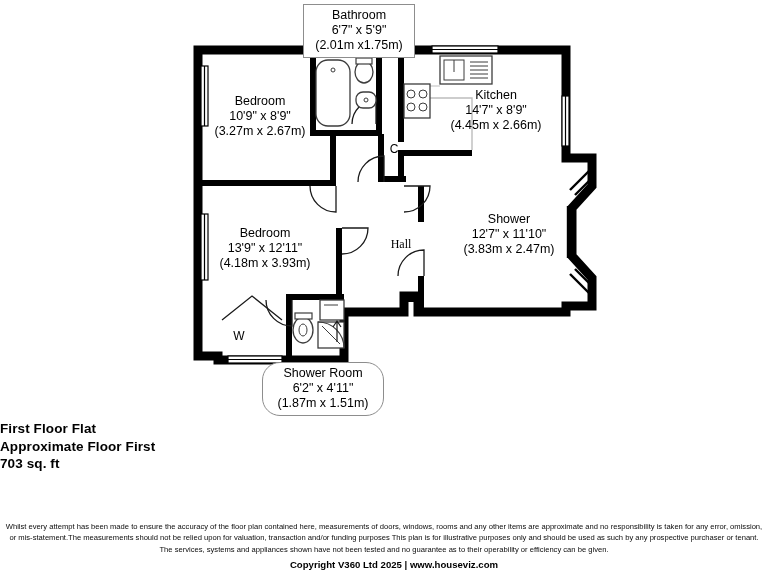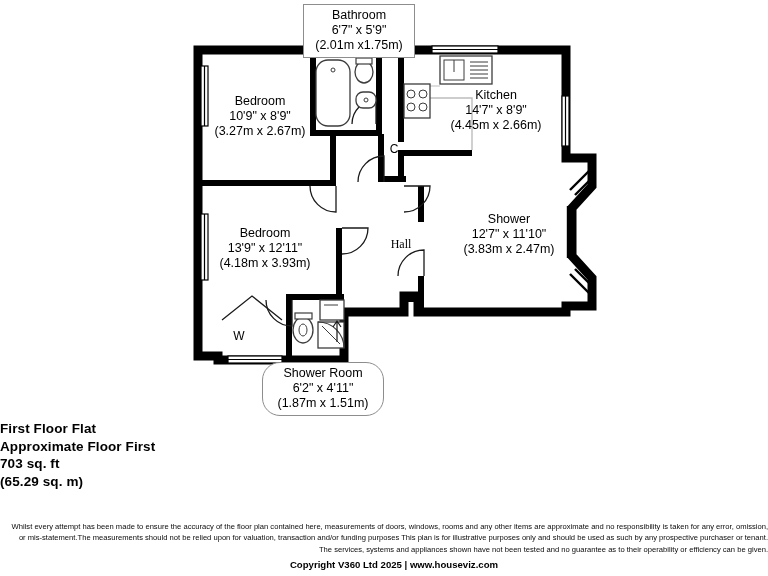--- a/index.html
+++ b/index.html
@@ -33,21 +33,21 @@
     text-align:left;
     font-weight:bold;
     font-size:13.5px;
     line-height:17.5px;
     letter-spacing:0.1px;
   }
   .disclaimer{
     position:absolute;
     left:0;right:0;
     top:521px;
-    text-align:right;
+    text-align:center;
     font-size:7.6px;
     line-height:11.3px;
     color:#0a0a0a;
   }
   .copyright{
     position:absolute;
     left:0;right:0;
     top:559px;
     text-align:center;
     font-size:9.6px;
@@ -211,21 +211,20 @@
 </div>
 
 <div class="mini" style="left:380px;top:237px;width:42px;font-family:Liberation Serif, serif;">Hall</div>
 <div class="mini" style="left:386px;top:142px;width:16px;">C</div>
 <div class="mini" style="left:231px;top:329px;width:16px;">W</div>
 
 <div class="title-block">
   <div>First Floor Flat</div>
   <div>Approximate Floor First</div>
   <div>703 sq. ft</div>
-  <div>(65.29 sq. m)</div>
 </div>
 
 <div class="disclaimer">
   <div>Whilst every attempt has been made to ensure the accuracy of the floor plan contained here, measurements of doors, windows, rooms and any other items are approximate and no responsibility is taken for any error, omission,</div>
   <div>or mis-statement.The measurements should not be relied upon for valuation, transaction and/or funding purposes This plan is for illustrative purposes only and should be used as such by any prospective purchaser or tenant.</div>
   <div>The services, systems and appliances shown have not been tested and no guarantee as to their operability or efficiency can be given.</div>
 </div>
 
 <div class="copyright">Copyright V360 Ltd 2025 | www.houseviz.com</div>
 

